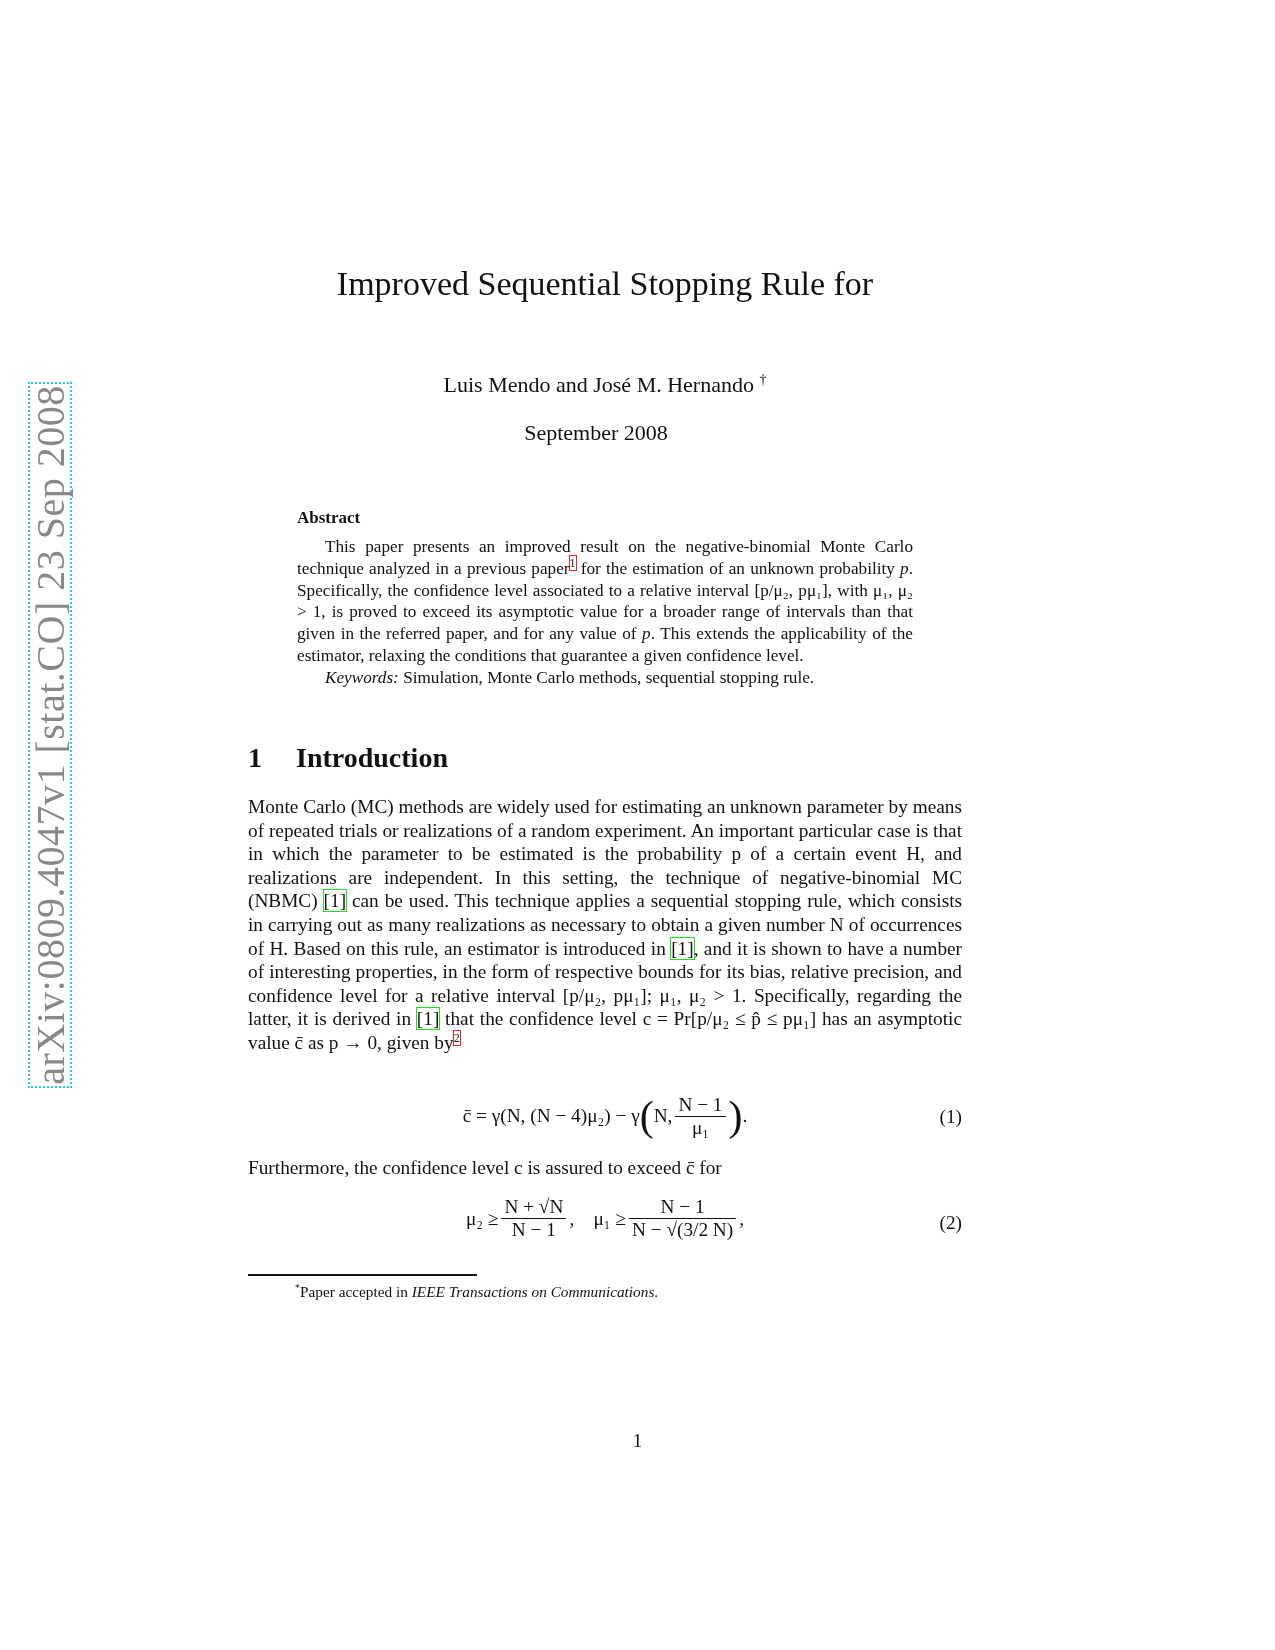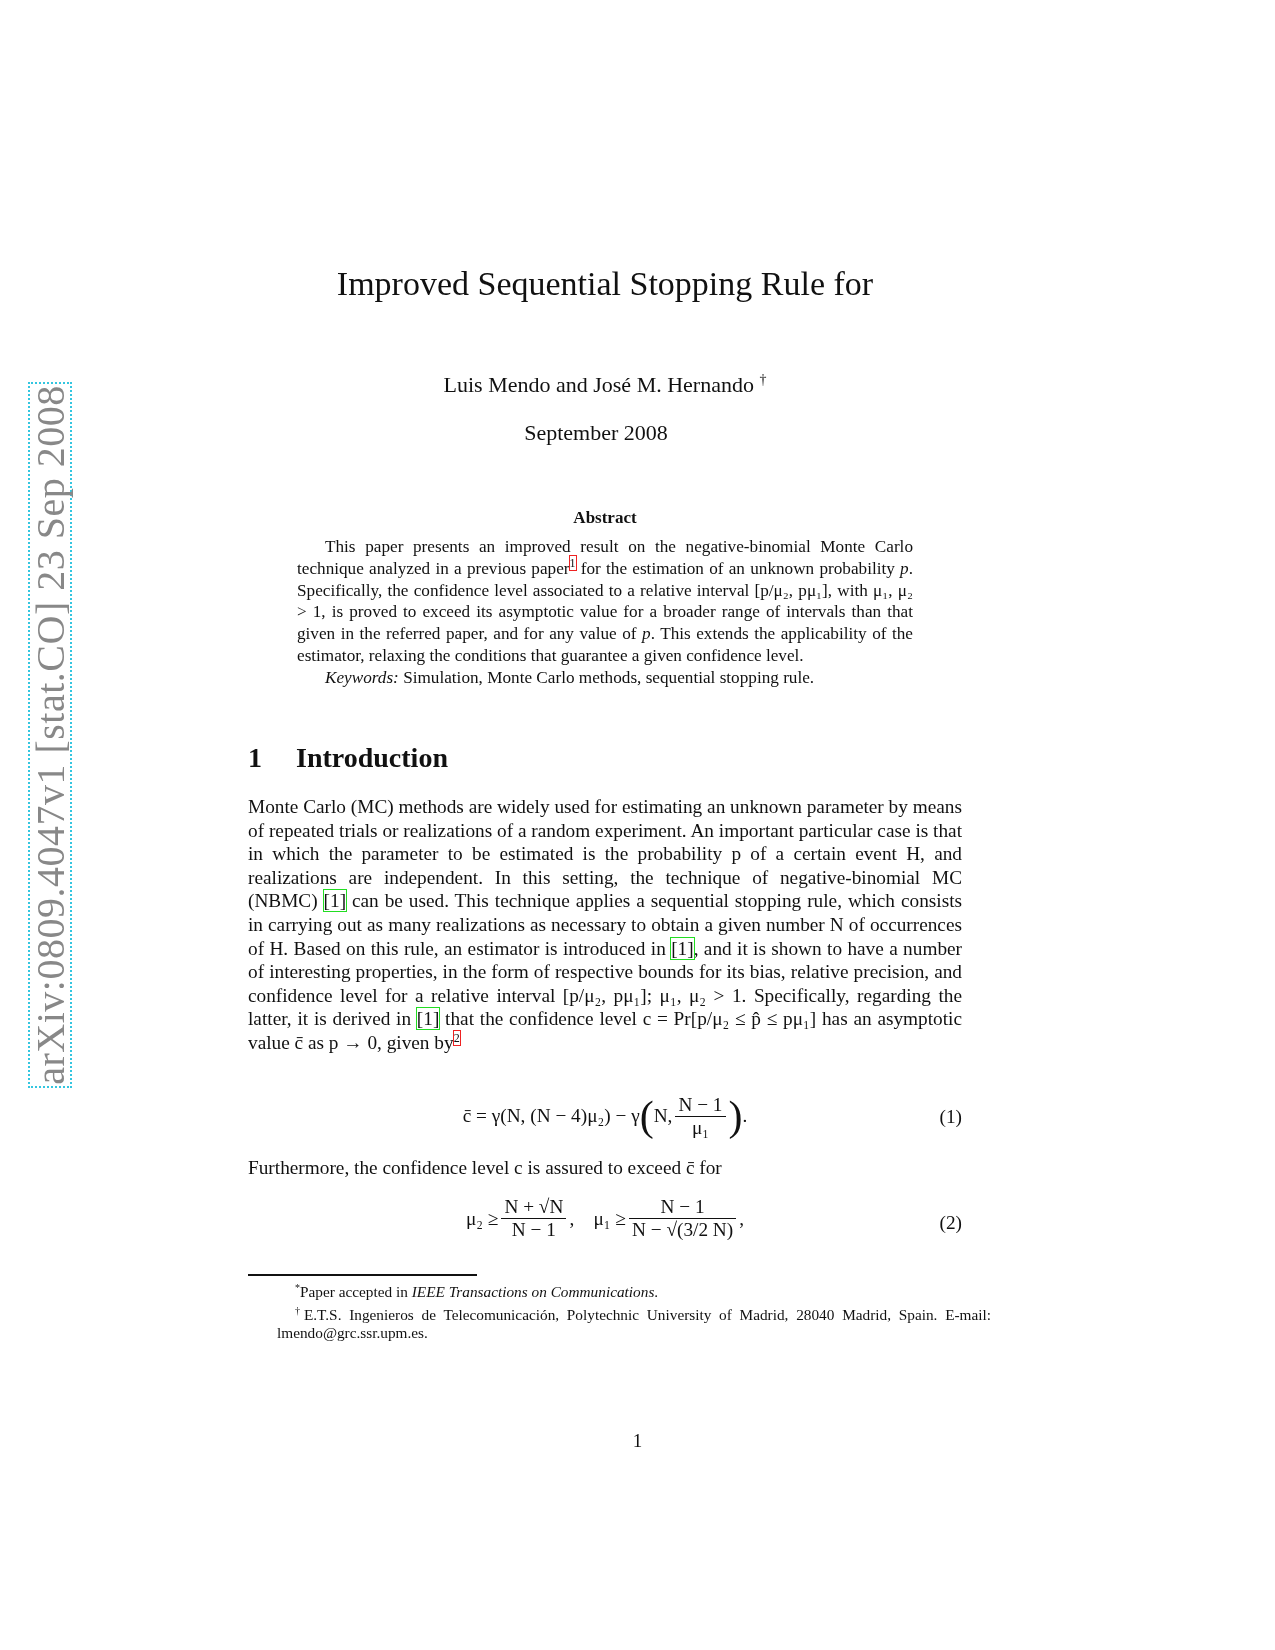--- a/index.html
+++ b/index.html
@@ -2,21 +2,21 @@
 <html><head>
 <meta charset="utf-8">
 <style>
   html, body { margin:0; padding:0; background:#ffffff; }
   body { width:1275px; height:1650px; position:relative; font-family:"DejaVu Serif","Liberation Serif",serif; color:#111; overflow:hidden; }
   .stamp { position:absolute; left:28px; top:382px; width:44px; height:706px; border:2px dotted #33c6e0; box-sizing:border-box; }
   .stamp-text { position:absolute; left:50%; top:50%; transform:translate(-50%,-50%) rotate(-90deg); white-space:nowrap; font-family:"Liberation Serif",serif; font-size:40px; color:#888; letter-spacing:0.5px; }
   .title { position:absolute; left:300px; width:610px; top:262px; text-align:center; font-family:"Liberation Serif",serif; font-size:34px; line-height:44px; }
   .authors { position:absolute; left:300px; width:610px; top:372px; text-align:center; font-family:"Liberation Serif",serif; font-size:22px; }
   .date { position:absolute; left:291px; width:610px; top:420px; text-align:center; font-family:"Liberation Serif",serif; font-size:22px; }
-  .abstract-head { position:absolute; left:297px; width:616px; top:508px; text-align:center; font-family:"Liberation Serif",serif; font-weight:bold; font-size:17px; }
+  .abstract-head { position:absolute; left:297px; width:616px; top:508px; text-align:left; font-family:"Liberation Serif",serif; font-weight:bold; font-size:17px; }
   .abstract { position:absolute; left:297px; width:616px; top:536px; font-family:"Liberation Serif",serif; font-size:17.2px; line-height:21.8px; text-align:justify; }
   .abstract p { margin:0; text-indent:28px; }
   .section { position:absolute; left:248px; top:742px; font-family:"Liberation Serif",serif; font-weight:bold; font-size:28px; }
   .section .num { display:inline-block; width:48px; }
   .body { position:absolute; left:248px; width:714px; top:795px; font-family:"Liberation Serif",serif; font-size:19.3px; line-height:23.6px; text-align:justify; }
   .body p { margin:0; }
   .cite { outline:1.5px solid #22dd22; outline-offset:0; }
   .fnref { outline:1.5px solid #ee2222; font-size:12px; vertical-align:super; line-height:0; }
   i.m { font-style:italic; }
   .eq { position:absolute; left:248px; width:714px; font-family:"Liberation Serif",serif; font-size:19.3px; }
@@ -77,16 +77,15 @@
   <div class="content" style="top:0;">
     <span style="vertical-align:middle">μ₂ ≥</span><span class="frac"><span class="n">N + √N</span><span class="d">N − 1</span></span><span style="vertical-align:middle">,</span>&nbsp;&nbsp;&nbsp;&nbsp;<span style="vertical-align:middle">μ₁ ≥</span><span class="frac"><span class="n">N − 1</span><span class="d">N − √(3/2 N)</span></span><span style="vertical-align:middle">,</span>
   </div>
   <span class="num" style="top:16px">(2)</span>
 </div>
 
 <div class="fn-rule"></div>
 
 <div class="footnotes">
   <p><sup>*</sup><span>Paper accepted in </span><i>IEEE Transactions on Communications</i><span>.</span></p>
-  <p><sup>†</sup><span>E.T.S. Ingenieros de Telecomunicación, Polytechnic University of Madrid, 28040 Madrid, Spain. E-mail: lmendo@grc.ssr.upm.es.</span></p>
 </div>
 
 <div class="page-num">1</div>
 
 </body></html>

